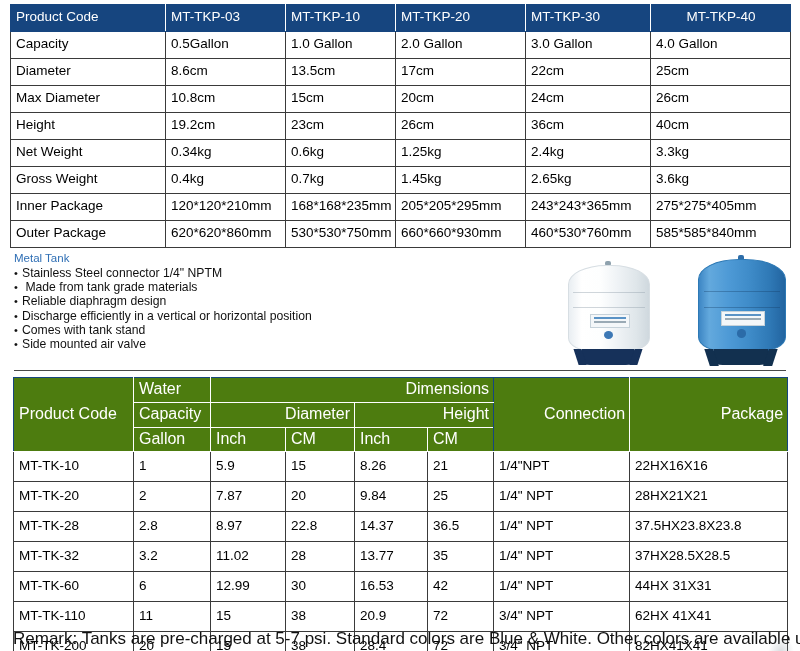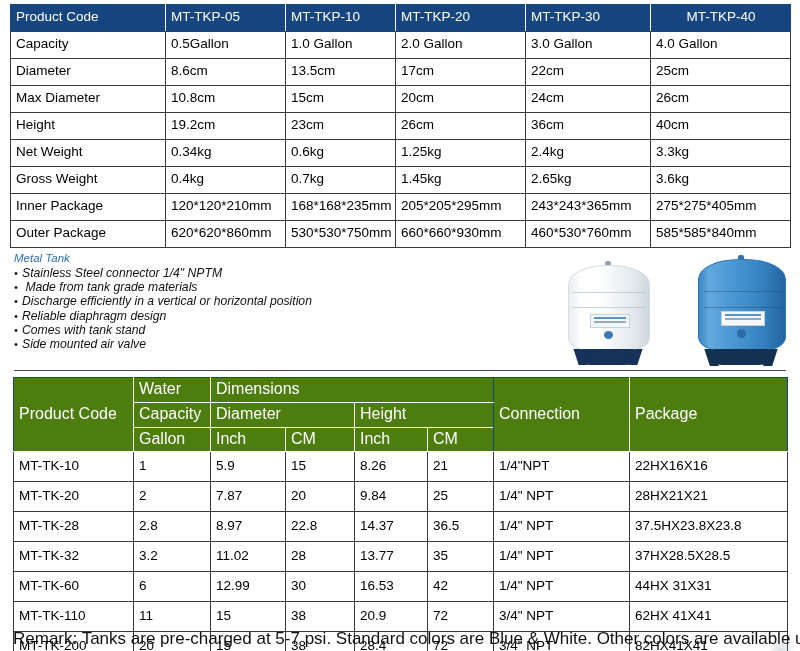--- a/index.html
+++ b/index.html
@@ -44,21 +44,20 @@
     border-right: 1px solid #ffffff;
   }
   .spec-table thead th:last-child { border-right: 1px solid #16457f; text-align: center; }
 
   
   .features {
     position: absolute;
     left: 14px;
     top: 252px;
     width: 470px;
-    font-style: italic;
   }
   .features-title {
     color: #2f6fb5;
     font-size: 11.5px;
     line-height: 13px;
     margin-bottom: 1px;
   }
   .features ul {
     list-style: none;
     margin: 0;
@@ -208,21 +207,21 @@
   }
   .dim-table thead th {
     background: #4d7c0f;
     color: #ffffff;
     border: 1px solid #16457f;
     border-right: 1px solid #ffffff;
     border-bottom: 1px solid #ffffff;
     font-size: 16px;
   }
   .dim-table thead th.last-col { border-right: 1px solid #16457f; }
-  .dim-table thead th.ctr { text-align: left; }
+  .dim-table thead th.ctr { text-align: right; }
   .dim-table tbody td { height: 22px; }
 
   
   .remark {
     position: absolute;
     left: 13px;
     top: 632px;
     font-size: 17px;
     line-height: 14px;
     color: #111111;
@@ -245,21 +244,21 @@
     <col style="width:155px">
       <col style="width:120px">
       <col style="width:110px">
     <col style="width:130px">
       <col style="width:125px">
       <col style="width:140px">
   </colgroup>
   <thead>
     <tr>
       <th>Product Code</th>
-      <th>MT-TKP-05</th>
+      <th>MT-TKP-03</th>
       <th>MT-TKP-10</th>
       <th>MT-TKP-20</th>
       <th>MT-TKP-30</th>
       <th>MT-TKP-40</th>
     </tr>
   </thead>
   <tbody>
     <tr>
       <td>Capacity</td>
       <td>0.5Gallon</td>
@@ -325,22 +324,22 @@
       <td>585*585*840mm</td>
     </tr>
   </tbody>
 </table>
 
 <div class="features">
   <div class="features-title">Metal Tank</div>
   <ul>
     <li>Stainless Steel connector 1/4" NPTM</li>
     <li> Made from tank grade materials</li>
+    <li>Reliable diaphragm design</li>
     <li>Discharge efficiently in a vertical or horizontal position</li>
-    <li>Reliable diaphragm design</li>
     <li>Comes with tank stand</li>
     <li>Side mounted air valve</li>
   </ul>
 </div>
 
 <div class="tank-photos">
   <div class="tank tank-white">
     <div class="tank-top"></div>
     <div class="tank-body">
       <div class="tank-seam" style="top:30%"></div>

